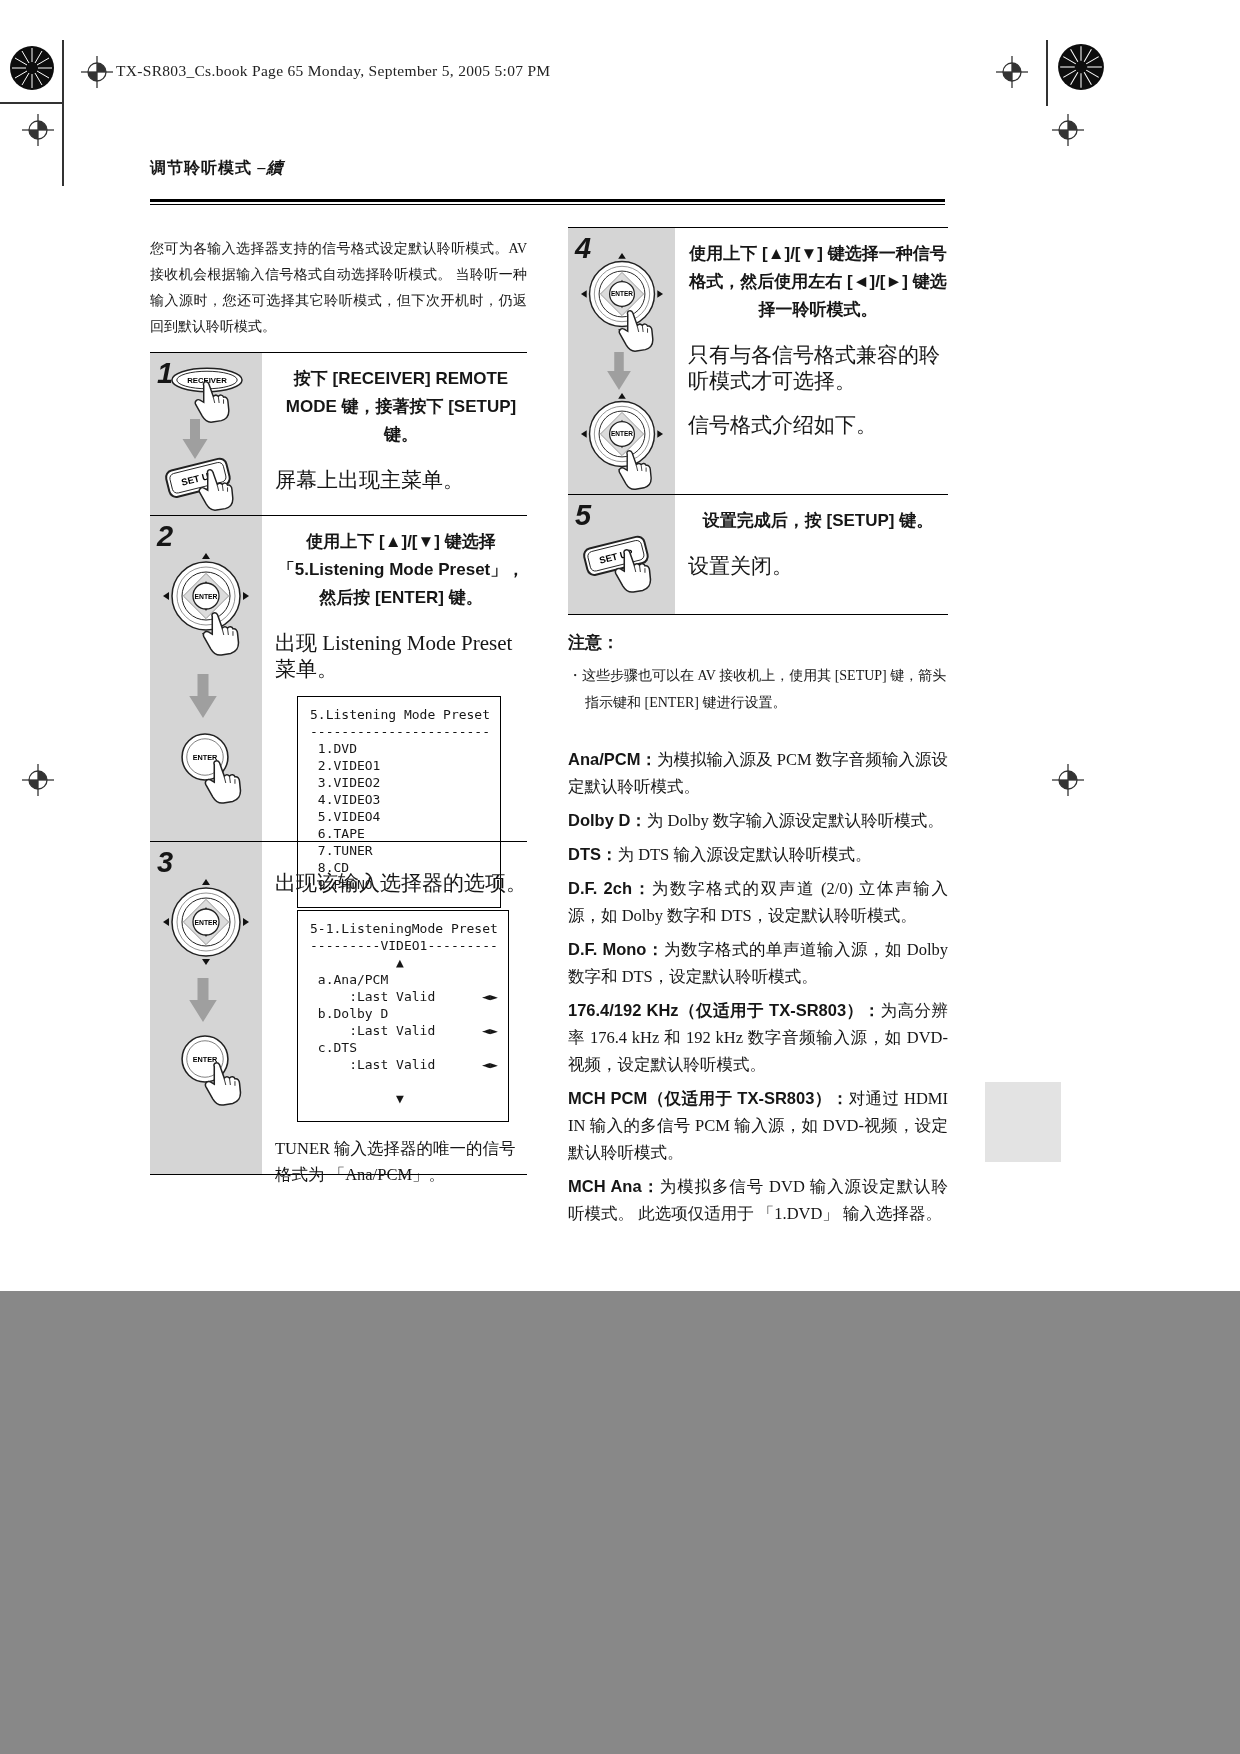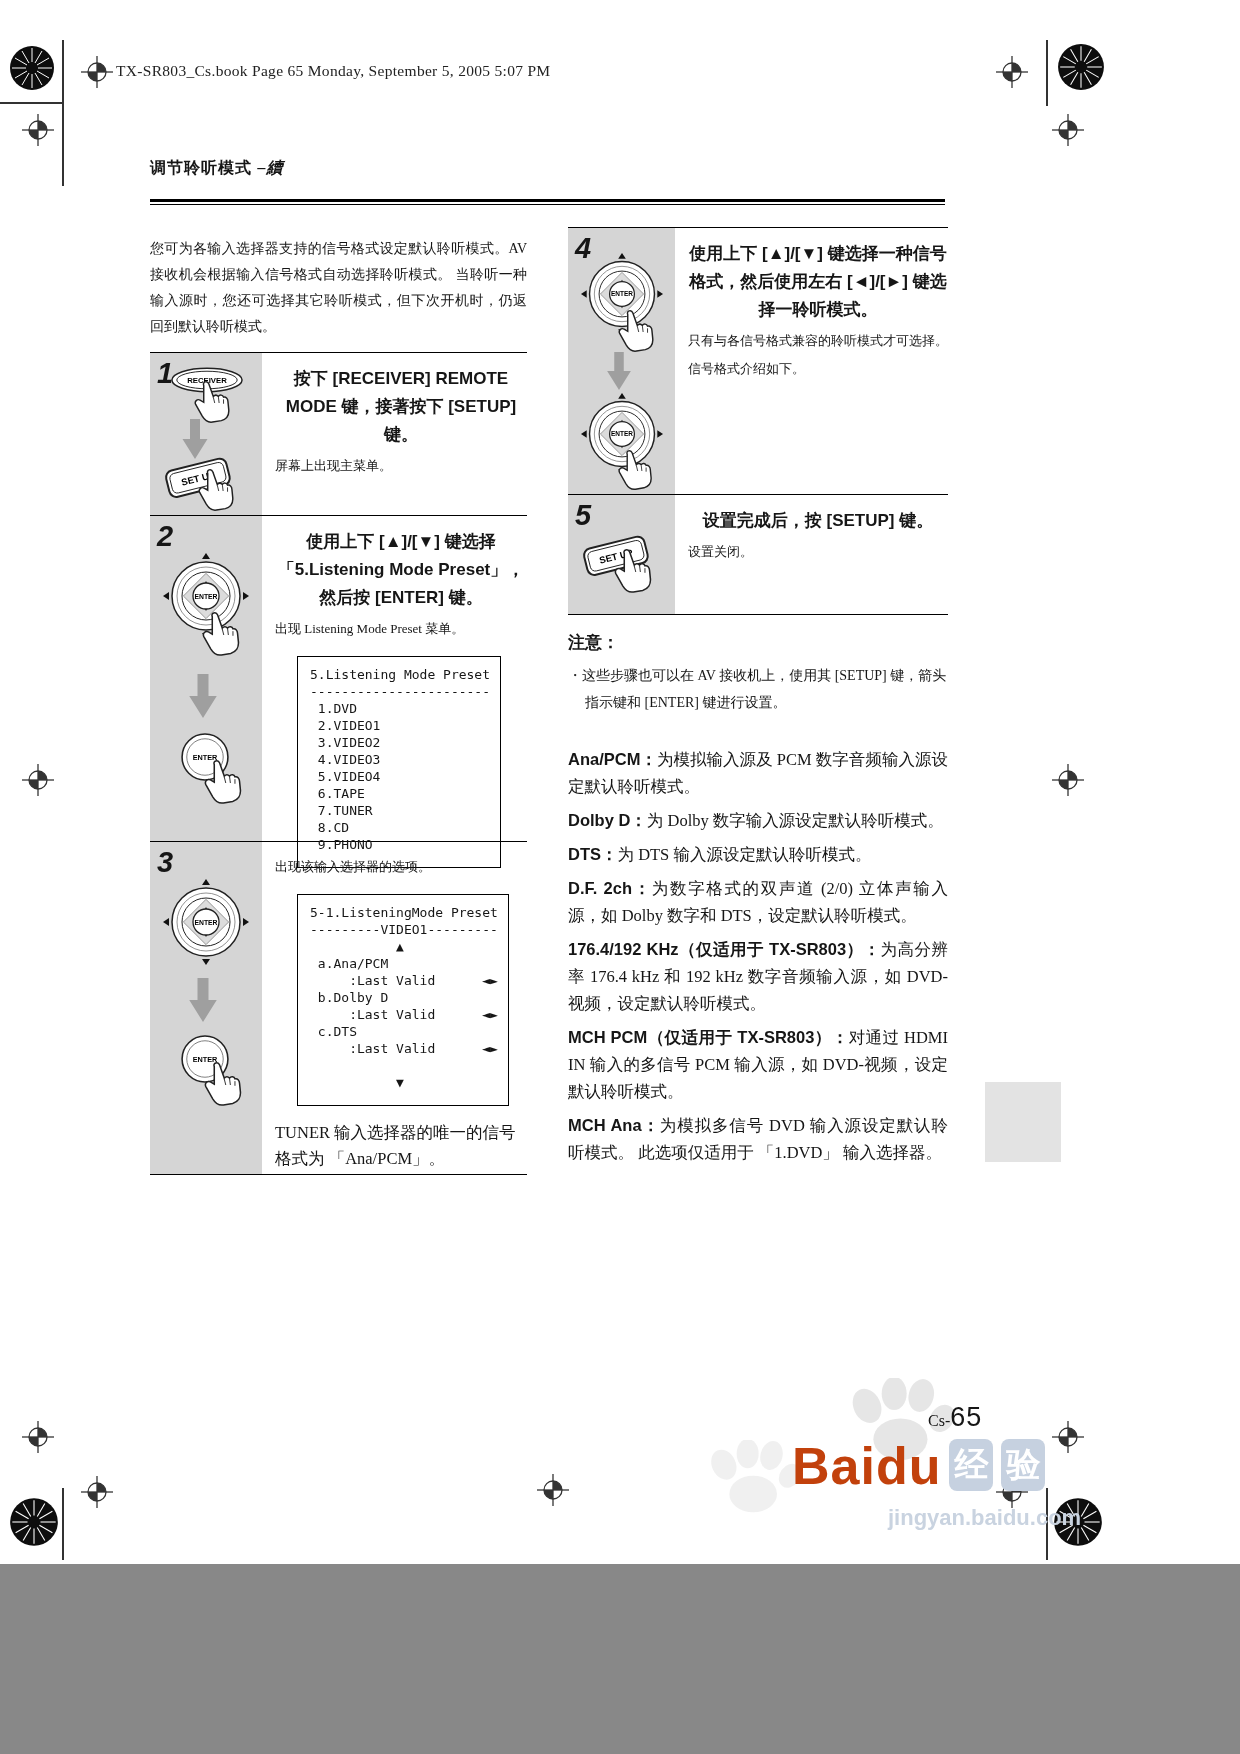--- a/index.html
+++ b/index.html
@@ -1,16 +1,16 @@
 <!DOCTYPE html>
 <html><head>
 <meta charset="utf-8">
 <style>
   html,body{margin:0;padding:0;background:#888;}
-  .page{position:relative;width:1240px;height:1564px;background:#fff;margin:0 auto;
+  .page{position:relative;width:1240px;height:1291px;background:#fff;margin:0 auto;
         font-family:"Liberation Sans",sans-serif;color:#161616;overflow:hidden;}
   .abs{position:absolute;}
 
   
   .pdf-header{position:absolute;left:116px;top:62px;font-family:"Liberation Serif",serif;
               font-size:15.5px;color:#222;letter-spacing:.3px;}
 
   
   .title{position:absolute;left:150px;top:158px;margin:0;font-size:16px;font-weight:700;letter-spacing:1px;}
   .title em{font-family:"Liberation Serif",serif;font-style:italic;font-weight:700;}
@@ -28,21 +28,21 @@
 
   
   .steps{border-top:1.8px solid #000;border-bottom:1.8px solid #000;}
   .step{display:flex;border-top:1.8px solid #000;}
   .step:first-child{border-top:none;}
   .step-cell{position:relative;width:112px;flex:0 0 112px;background:#d5d5d5;}
   .col-right .step-cell{width:107px;flex:0 0 107px;}
   .step-num{position:absolute;left:7px;top:4px;font-size:29px;font-weight:700;font-style:italic;}
   .step-body{flex:1;padding:10px 0 10px 13px;}
   .ins{margin:2px 0 4px 0;font-size:17px;font-weight:700;line-height:28px;text-align:center;}
-  .res{margin:2px 0 0 0;font-family:"Liberation Serif",serif;font-size:13px;line-height:26px;}
+  .res{margin:18px 0 0 0;font-family:"Liberation Serif",serif;font-size:21px;line-height:26px;}
 
   .screen-box{display:inline-block;margin:14px 0 0 22px;border:1.6px solid #000;
               padding:9px 10px 14px 12px;font-family:"DejaVu Sans Mono",monospace;
               font-size:13px;line-height:17px;white-space:pre;}
   .footnote{margin:14px 0 0 0;font-family:"Liberation Serif",serif;font-size:16.5px;line-height:26px;}
 
   
   .notes{margin-top:16px;}
   .notes-h{margin:0;font-size:17px;font-weight:700;}
   .notes-item{margin:8px 0 0 0;font-family:"Liberation Serif",serif;font-size:14px;
@@ -352,20 +352,21 @@
     <div class="notes">
       <p class="notes-h">注意：</p>
       <p class="notes-item">・这些步骤也可以在 AV 接收机上，使用其 [SETUP] 键，箭头指示键和 [ENTER] 键进行设置。</p>
     </div>
 
     <div class="defs">
       <p class="def"><b>Ana/PCM：</b><span>为模拟输入源及 PCM 数字音频输入源设定默认聆听模式。</span></p>
       <p class="def"><b>Dolby D：</b><span>为 Dolby 数字输入源设定默认聆听模式。</span></p>
       <p class="def"><b>DTS：</b><span>为 DTS 输入源设定默认聆听模式。</span></p>
       <p class="def"><b>D.F. 2ch：</b><span>为数字格式的双声道 (2/0) 立体声输入源，如 Dolby 数字和 DTS，设定默认聆听模式。</span></p>
+      <p class="def"><b>D.F. Mono：</b><span>为数字格式的单声道输入源，如 Dolby 数字和 DTS，设定默认聆听模式。</span></p>
       <p class="def"><b>176.4/192 KHz（仅适用于 TX-SR803）：</b><span>为高分辨率 176.4 kHz 和 192 kHz 数字音频输入源，如 DVD-视频，设定默认聆听模式。</span></p>
       <p class="def"><b>MCH PCM（仅适用于 TX-SR803）：</b><span>对通过 HDMI IN 输入的多信号 PCM 输入源，如 DVD-视频，设定默认聆听模式。</span></p>
       <p class="def"><b>MCH Ana：</b><span>为模拟多信号 DVD 输入源设定默认聆听模式。 此选项仅适用于 「1.DVD」 输入选择器。</span></p>
     </div>
   </div>
 
   <div class="index-tab"></div>
 
   <svg class="abs" style="left:840px;top:1378px" width="125" height="85" viewBox="0 0 120 80" fill="#dadada" opacity="0.65">
       <use href="#paw"></use>

